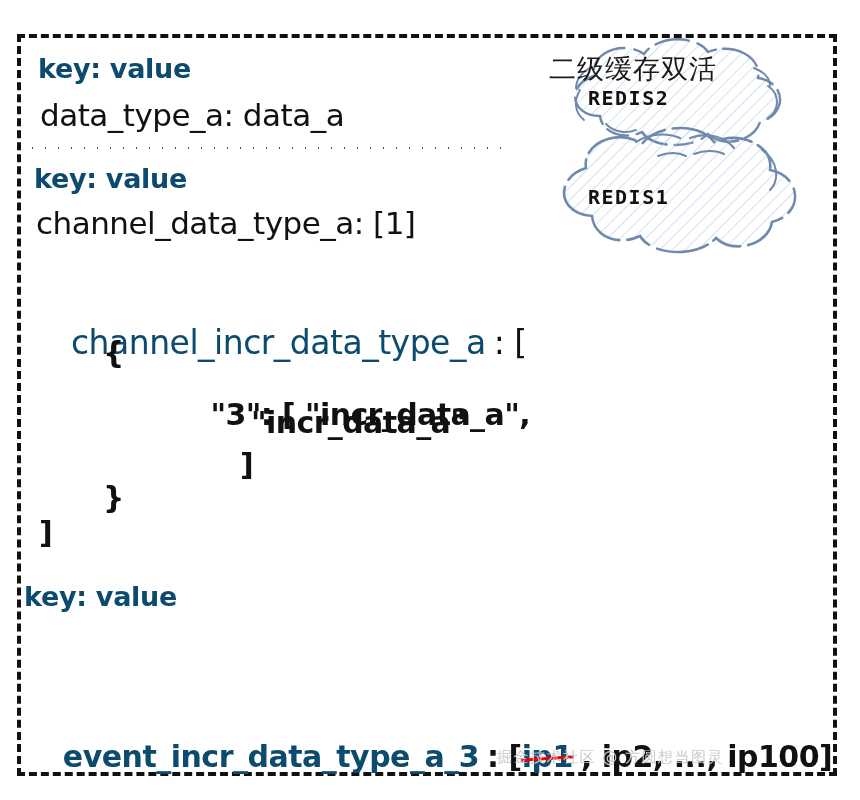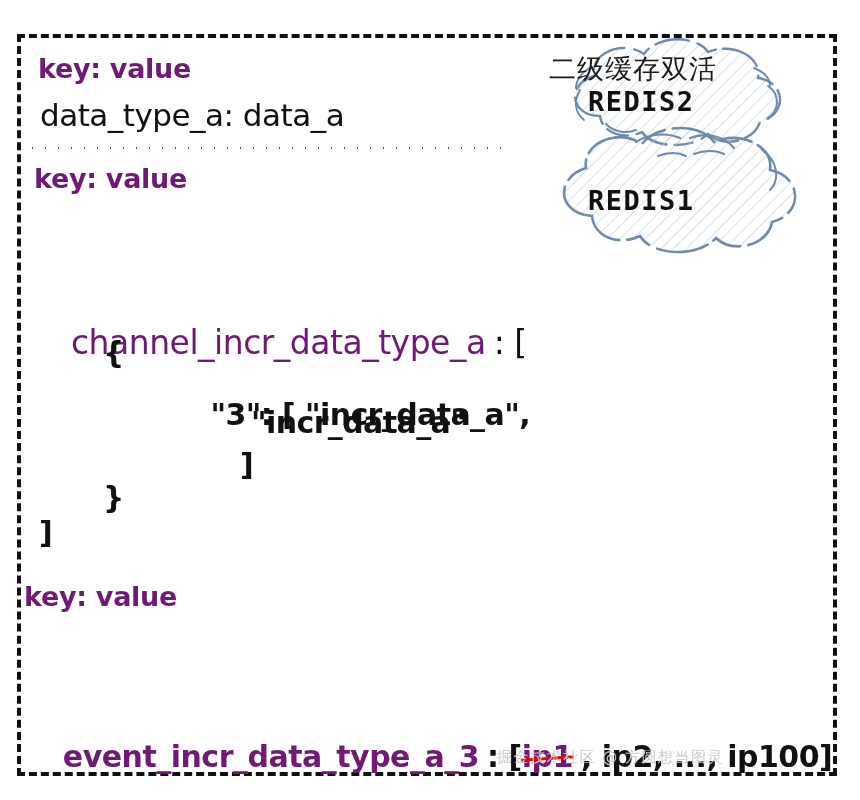--- a/index.html
+++ b/index.html
@@ -32,21 +32,21 @@
   }
 
   
   .line {
     position: absolute;
     white-space: pre;
     font-family: "DejaVu Sans", sans-serif;
     color: #111111;
     line-height: 1;
   }
-  .red  { color: #701a75; }
+  .red  { color: #0c4a6e; }
   .blk  { color: #111111; margin-left: 8px; }
 
   .kv {
     font-size: 27px;
     font-weight: 700;
     letter-spacing: -0.3px;
   }
   .body30 {
     font-size: 31px;
     letter-spacing: -0.5px;
@@ -98,21 +98,21 @@
     position: absolute;
     left: 540px;
     top: 38px;
     width: 300px;
     height: 250px;
   }
   .cloudtxt {
     position: absolute;
     font-family: "DejaVu Sans Mono", monospace;
     font-weight: 700;
-    font-size: 27px;
+    font-size: 20px;
     color: #111111;
     letter-spacing: 1.5px;
     white-space: pre;
   }
   #cn-label {
     position: absolute;
     left: 549px;
     top: 51px;
     font-size: 27px;
     font-family: "DejaVu Sans", sans-serif;
@@ -141,20 +141,21 @@
   <div id="frame"></div>
 
   <div class="line kv red" style="left:38px; top:55px;">key: value</div>
 
   <div class="line body30 blk" style="left:32px; top:100px;">data_type_a: data_a</div>
 
   <div id="dotline"></div>
 
   <div class="line kv red" style="left:34px; top:165px;">key: value</div>
 
+  <div class="line body30 blk" style="left:28px; top:208px;">channel_data_type_a: [1]</div>
 
   <div class="line body32" style="left:31px; top:293px;">
     <span class="red">channel_incr_data_type_a</span><span class="blk">: [</span>
   </div>
 
   <div class="line json blk" style="left:95px; top:338px;">{</div>
 
   <div class="line json blk" style="left:163px; top:370px;">
     <span>"3":</span><span> </span><span>[ "incr_data_a",</span>
   </div>

